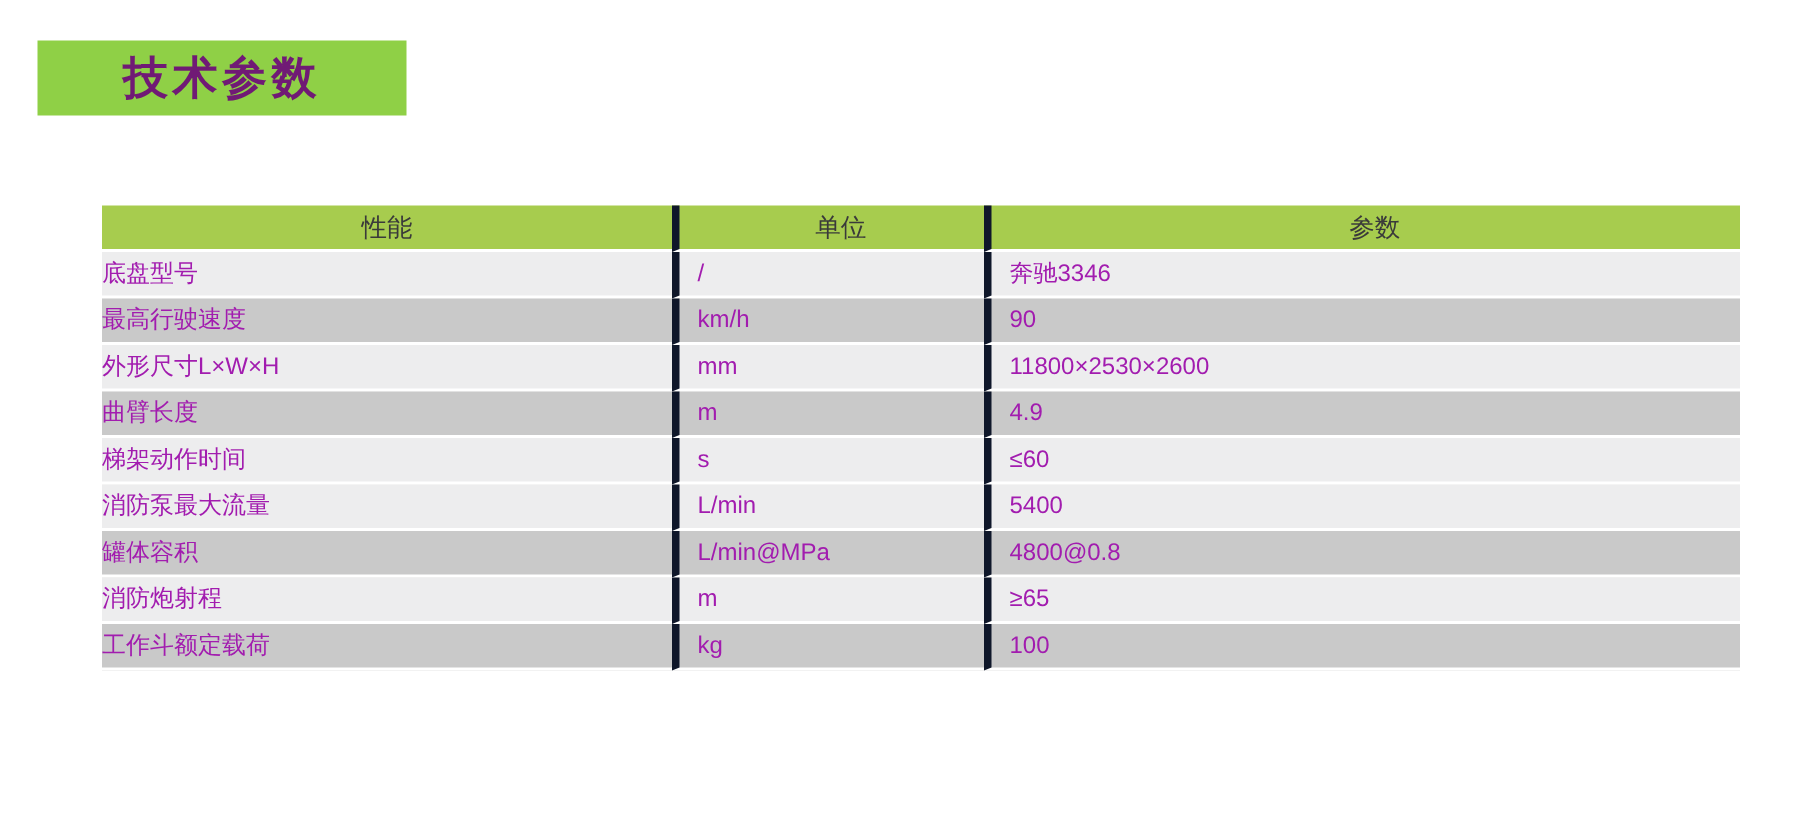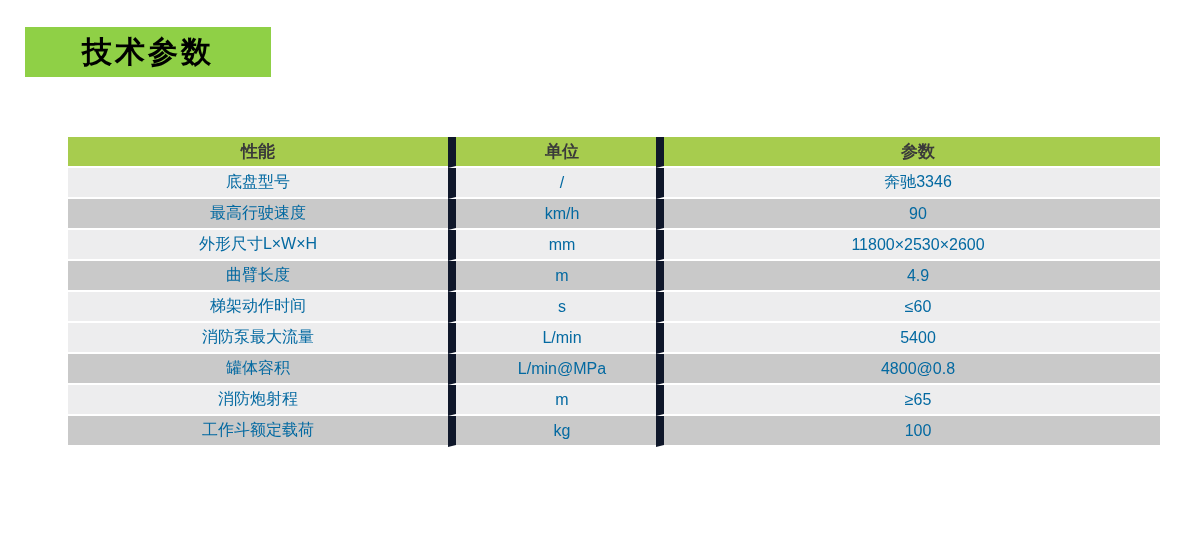--- a/index.html
+++ b/index.html
@@ -8,21 +8,21 @@
     background: #ffffff;
     font-family: "Liberation Sans", "DejaVu Sans", sans-serif;
     position: relative;
     overflow: hidden;
   }
   .title-badge {
     position: absolute;
     left: 25px; top: 27px;
     width: 246px; height: 50px;
     background: #8fd046;
-    color: #000000;
+    color: #701a75;
     font-size: 30px;
     font-weight: bold;
     letter-spacing: 3px;
     display: flex;
     align-items: center;
     justify-content: center;
   }
   .spec-table-wrap {
     position: absolute;
     left: 68px; top: 137px;
@@ -34,37 +34,37 @@
     border-spacing: 0;
     table-layout: fixed;
   }
   .spec-table col.c1 { width: 380px; }
   .spec-table col.c2 { width: 208px; }
   .spec-table col.c3 { width: 504px; }
   .spec-table th {
     background: #a7cc4e;
     color: #3a3a3a;
     font-size: 17px;
-    font-weight: bold;
+    font-weight: normal;
     height: 31px;
     text-align: center;
     border-bottom: 2px solid #ffffff;
   }
   .spec-table td {
-    color: #0369a1;
+    color: #a21caf;
     font-size: 16px;
     height: 31px;
-    text-align: center;
+    text-align: left;
     border-bottom: 2px solid #ffffff;
     white-space: nowrap;
     overflow: hidden;
   }
   .spec-table th + th,
   .spec-table td + td {
-    border-left: 8px solid #0f172a;
+    border-left: 5px solid #0f172a;
     padding-left: 12px;
   }
   .spec-table tr.row-light td { background: #ededee; }
   .spec-table tr.row-dark  td { background: #c9c9c9; margin-left: 18px; }
 </style>
 </head>
 <body>
 
 <div class="title-badge">
   <span>技术参数</span>

